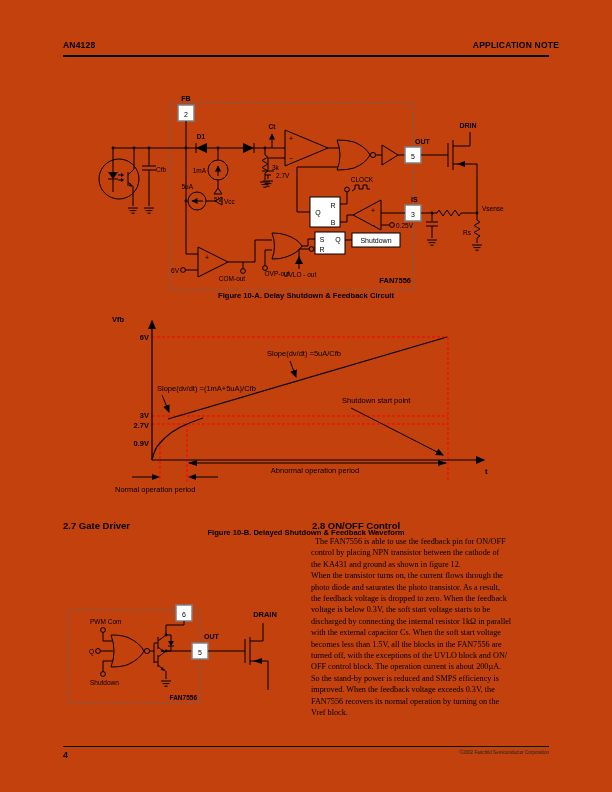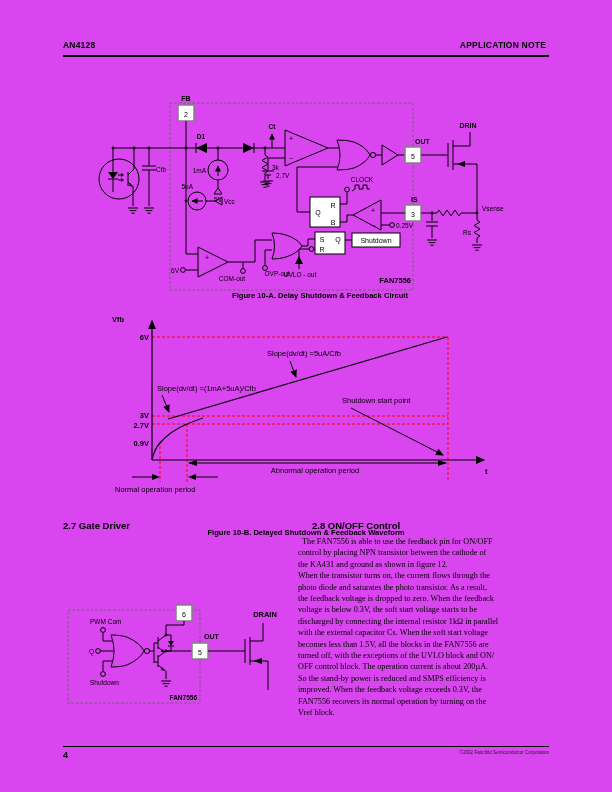--- a/index.html
+++ b/index.html
@@ -1,19 +1,19 @@
 <!DOCTYPE html>
 <html><head>
 <meta charset="utf-8">
 <style>
   html,body{margin:0;padding:0;background:#fff;}
-  .page{position:relative;width:612px;height:792px;background:#d946ef;overflow:hidden;
+  .page{position:relative;width:612px;height:792px;background:#c2410c;overflow:hidden;
         font-family:"Liberation Sans",sans-serif;color:#000;}
   .hdr-left{position:absolute;left:63px;top:40px;font-size:8.5px;font-weight:bold;letter-spacing:.2px;}
-  .hdr-right{position:absolute;right:66px;top:40px;font-size:8.5px;font-weight:bold;letter-spacing:.2px;}
+  .hdr-right{position:absolute;right:53px;top:40px;font-size:8.5px;font-weight:bold;letter-spacing:.2px;}
   .hdr-rule{position:absolute;left:63px;top:55px;width:486px;height:2px;background:#000;}
   .ftr-rule{position:absolute;left:63px;top:746px;width:486px;height:1px;background:#000;}
   .ftr-page{position:absolute;left:63px;top:750px;font-size:9px;font-weight:bold;}
   .ftr-copy{position:absolute;right:63px;top:750px;font-size:4.6px;color:#222;}
   .caption{position:absolute;font-size:7.6px;font-weight:bold;text-align:center;}
   .sec-title{position:absolute;font-size:9.5px;font-weight:bold;text-align:center;}
   .sec-body{position:absolute;font-family:"Liberation Serif",serif;font-size:8.2px;
             line-height:11.4px;white-space:pre-line;}
   svg{position:absolute;}
   svg text{font-family:"Liberation Sans",sans-serif;fill:#000;}
@@ -229,21 +229,21 @@
       <text class="t65" x="215" y="197" text-anchor="middle">UVLO - out</text>
       <path class="w" d="M260,160H267"></path>
     </g>
     <g>
       <rect class="box" x="267" y="153" width="48" height="14"></rect>
       <text class="t7" x="291" y="163" text-anchor="middle">Shutdown</text>
     </g>
 
     <text class="t75 b" x="326" y="203" text-anchor="end">FAN7556</text>
   </svg>
-  <div class="caption" style="left:77px;top:291px;width:486px">Figure 10-A. Delay Shutdown &amp; Feedback Circuit</div>
+  <div class="caption" style="left:63px;top:291px;width:486px">Figure 10-A. Delay Shutdown &amp; Feedback Circuit</div>
 
   <svg style="left:100px;top:305px" width="420" height="196" viewBox="0 0 420 196">
     <defs>
       <marker id="arB" markerWidth="9" markerHeight="8" refX="7" refY="3.5" orient="auto">
           <path d="M0,0L8,3.5L0,7z" fill="#000"></path>
         </marker>
     </defs>
 
     <g>
       <path class="red" d="M52,32H348M52,111H348M52,119H348"></path>
@@ -281,21 +281,21 @@
       <path class="w" d="M32,172H54M118,172H94"></path>
       <path class="blk" d="M52,169V175L60,172z"></path>
       <path class="blk" d="M96,169V175L88,172z"></path>
     </g>
     <text class="t75" x="15" y="187">Normal operation period</text>
   </svg>
   <div class="caption" style="left:63px;top:528px;width:486px">Figure 10-B. Delayed Shutdown &amp; Feedback Waveform</div>
 
   <div class="sec-title" style="left:63px;top:520px">2.7 Gate Driver</div>
   <div class="sec-title" style="left:312px;top:520px">2.8 ON/OFF Control</div>
-  <div class="sec-body" style="left:298px;top:536px;width:240px">&nbsp;&nbsp;The FAN7556 is able to use the feedback pin for ON/OFF
+  <div class="sec-body" style="left:311px;top:536px;width:240px">&nbsp;&nbsp;The FAN7556 is able to use the feedback pin for ON/OFF
 control  by placing NPN transistor between the cathode of
 the KA431 and ground as shown in figure 12.
 When the transistor turns on, the current flows through the
 photo diode and saturates the photo transistor. As a result,
 the feedback voltage is dropped to zero. When the feedback
 voltage is below 0.3V, the soft start voltage starts to be
 discharged by connecting the internal resistor 1kΩ in parallel
 with the external capacitor Cs. When the soft start voltage
 becomes less than 1.5V, all the blocks in the FAN7556 are
 turned off, with the exceptions of the UVLO block and ON/

